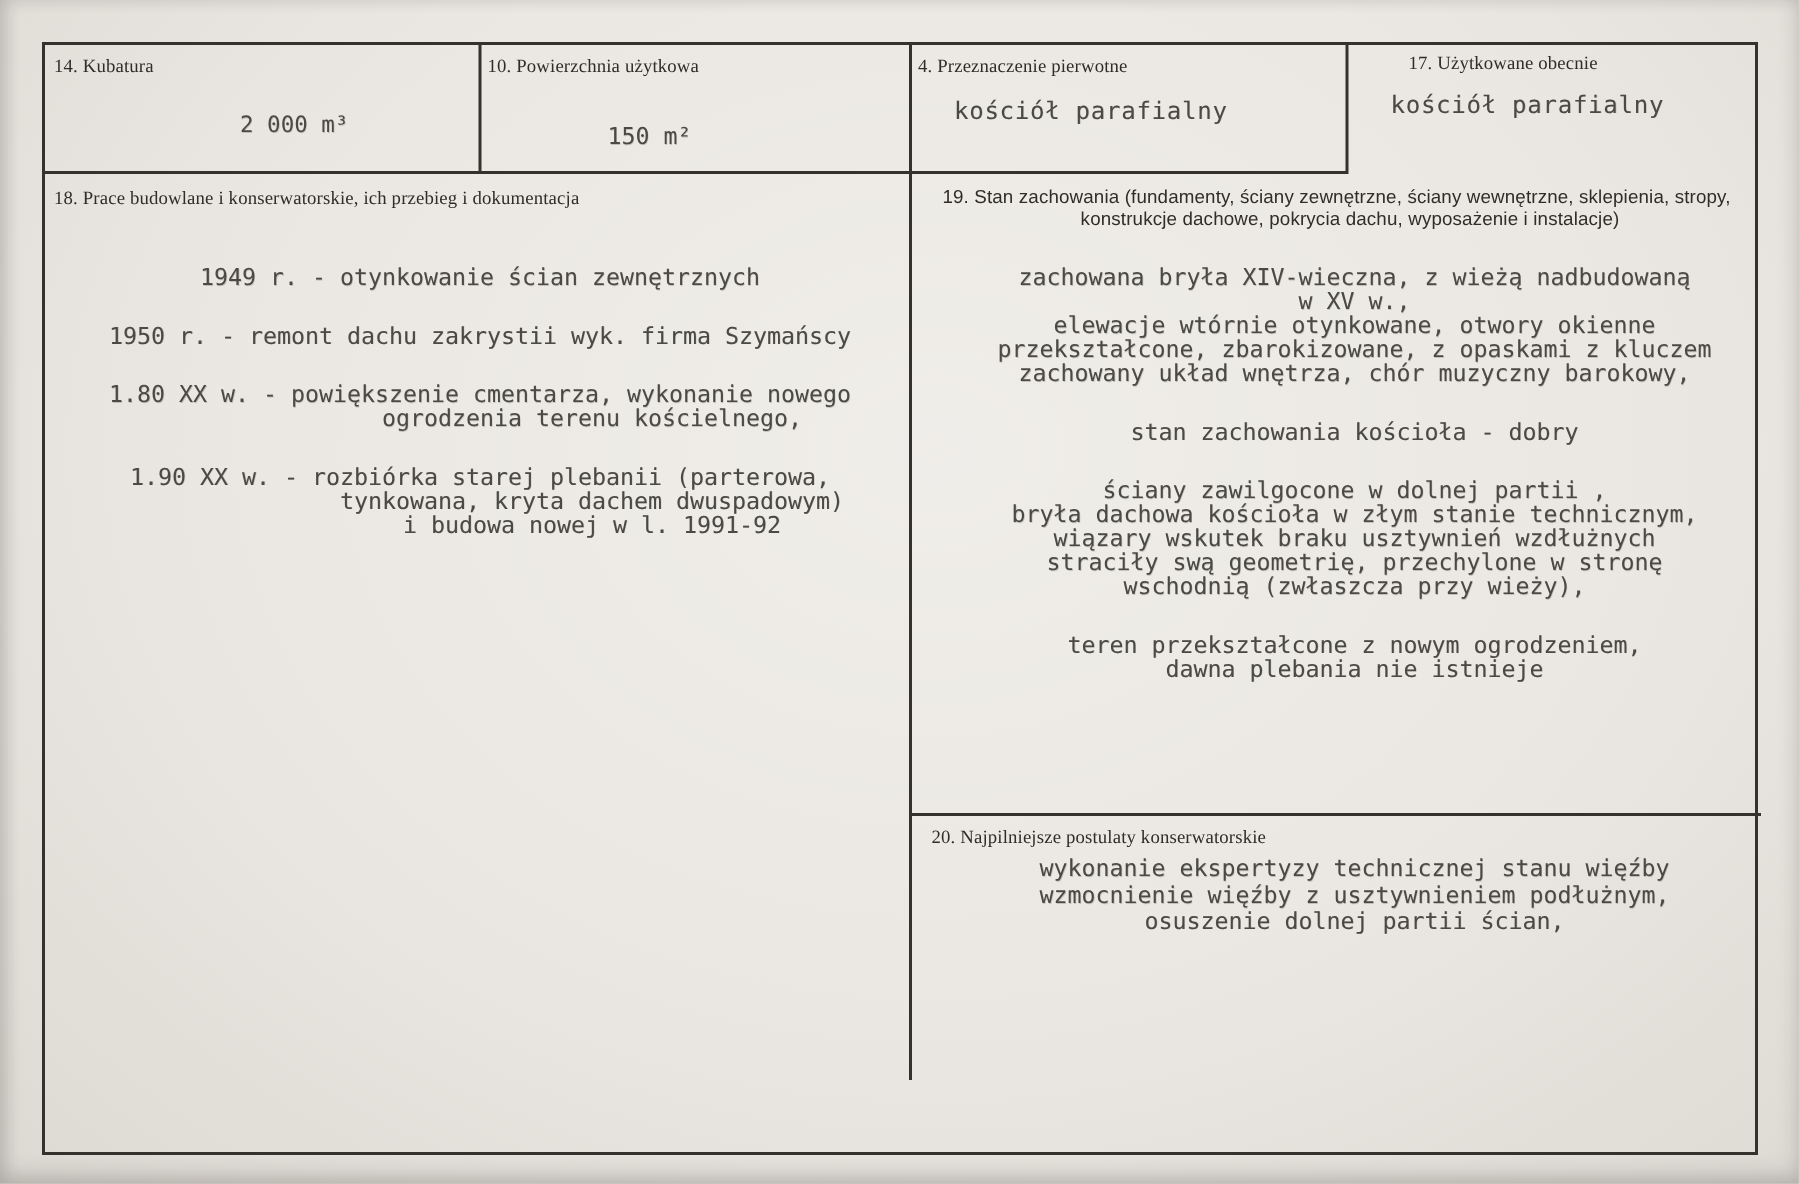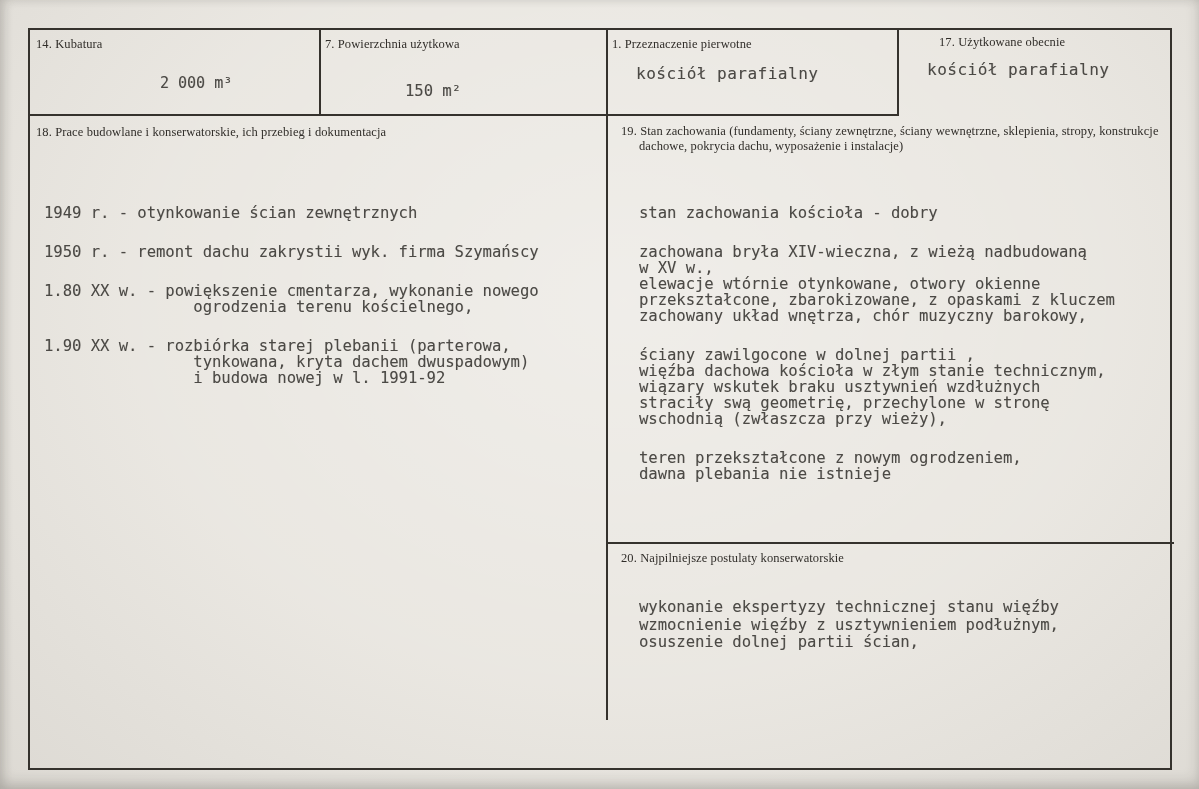--- a/index.html
+++ b/index.html
@@ -6,90 +6,91 @@
   html,body { background:#cfccc6; }
   .page {
     position:relative;
     width:1199px; height:789px;
     background:
       radial-gradient(ellipse at 52% 38%, rgba(255,255,255,0.30) 0%, rgba(255,255,255,0.06) 55%, rgba(60,55,45,0.07) 100%),
       #e9e6e0;
     overflow:hidden;
     font-family:"Liberation Serif", serif;
     box-shadow: inset 0 -6px 14px rgba(40,35,28,0.18), inset 4px 0 10px rgba(40,35,28,0.10);
+    text-align: center;
   }
   .frame {
     position:absolute; left:28px; top:28px; width:1144px; height:742px;
     border:2px solid #35322d;
   }
   .line { position:absolute; background:#35322d; }
   .label {
     position:absolute;
     font-family:"Liberation Serif", serif;
     font-size:12.5px; color:#302d29; letter-spacing:0.1px;
     white-space:nowrap;
   }
   .label-wrap {
     position:absolute;
-    font-family:Liberation Serif, serif;
+    font-family:Liberation Sans, sans-serif;
     font-size:12.5px; color:#302d29; letter-spacing:0.1px;
     line-height:15px;
     padding-left:18px; text-indent:-18px;
     white-space:normal;
   }
   .type {
     position:absolute;
     font-family:"DejaVu Sans Mono","Liberation Mono", monospace;
     font-size:15.5px; line-height:16px; color:#4b4945;
     white-space:pre;
     text-shadow: 0.4px 0.4px 0 rgba(75,73,69,0.25);
   }
-  .type .para { white-space:pre;margin-top:28px; }
+  .type .para { white-space:pre; }
   .type .para + .para { margin-top:23px; }
   .val { white-space:pre; }
   .val-sp { letter-spacing:0.5px; }
   .f20-block { line-height:17.5px; }
 </style>
 </head>
 <body>
 
 <div class="page">
   <div class="frame">
 
     <div class="line" style="left:289px; top:0; width:2px; height:84px;"></div>
     <div class="line" style="left:576px; top:0; width:2px; height:690px;"></div>
     <div class="line" style="left:867px; top:0; width:2px; height:84px;"></div>
     <div class="line" style="left:0; top:84px; width:869px; height:2px;"></div>
     <div class="line" style="left:576px; top:512px; width:568px; height:2px;"></div>
 
     <div class="label" style="left:6px; top:7px;">14. Kubatura</div>
     <div class="type val" style="left:130px; top:45px; font-size:15px;">2 000 m³</div>
 
-    <div class="label" style="left:295px; top:7px;">7. Powierzchnia użytkowa</div>
+    <div class="label" style="left:295px; top:7px;">10. Powierzchnia użytkowa</div>
     <div class="type val" style="left:375px; top:38px;margin-top:15px;">150 m²</div>
 
-    <div class="label" style="left:582px; top:7px;">1. Przeznaczenie pierwotne</div>
+    <div class="label" style="left:582px; top:7px;">4. Przeznaczenie pierwotne</div>
     <div class="type val val-sp" style="left:606px; top:36px; font-size:16px;">kościół parafialny</div>
 
     <div class="label" style="left:873px; top:5px;margin-left:36px;">17. Użytkowane obecnie</div>
     <div class="type val val-sp" style="left:897px; top:32px; font-size:16px;">kościół parafialny</div>
 
     <div class="label" style="left:6px; top:95px;">18. Prace budowlane i konserwatorskie, ich przebieg i dokumentacja</div>
     <div class="type" style="left:14px; top:147px; width:552px;"><div class="para">1949 r. - otynkowanie ścian zewnętrznych</div><div class="para">1950 r. - remont dachu zakrystii wyk. firma Szymańscy</div><div class="para">1.80 XX w. - powiększenie cmentarza, wykonanie nowego
                 ogrodzenia terenu kościelnego,</div><div class="para">1.90 XX w. - rozbiórka starej plebanii (parterowa,
                 tynkowana, kryta dachem dwuspadowym)
                 i budowa nowej w l. 1991-92</div></div>
 
     <div class="label-wrap" style="left:591px; top:94px; width:540px;">19. Stan zachowania (fundamenty, ściany zewnętrzne, ściany wewnętrzne, sklepienia, stropy, konstrukcje dachowe, pokrycia dachu, wyposażenie i instalacje)</div>
-    <div class="type" style="left:609px; top:147px; width:528px;"><div class="para">stan zachowania kościoła - dobry</div><div class="para">zachowana bryła XIV-wieczna, z wieżą nadbudowaną
+    <div class="type" style="left:609px; top:147px; width:528px;"><div class="para">zachowana bryła XIV-wieczna, z wieżą nadbudowaną
 w XV w.,
 elewacje wtórnie otynkowane, otwory okienne
 przekształcone, zbarokizowane, z opaskami z kluczem
-zachowany układ wnętrza, chór muzyczny barokowy,</div><div class="para">ściany zawilgocone w dolnej partii ,
-więźba dachowa kościoła w złym stanie technicznym,
+zachowany układ wnętrza, chór muzyczny barokowy,</div><div class="para">stan zachowania kościoła - dobry</div><div class="para">ściany zawilgocone w dolnej partii ,
+bryła dachowa kościoła w złym stanie technicznym,
 wiązary wskutek braku usztywnień wzdłużnych
 straciły swą geometrię, przechylone w stronę
 wschodnią (zwłaszcza przy wieży),</div><div class="para">teren przekształcone z nowym ogrodzeniem,
 dawna plebania nie istnieje</div></div>
 
     <div class="label" style="left:591px; top:521px;">20. Najpilniejsze postulaty konserwatorskie</div>
     <div class="type f20-block" style="left:609px; top:541px; width:528px;"><div class="para">wykonanie ekspertyzy technicznej stanu więźby
 wzmocnienie więźby z usztywnieniem podłużnym,
 osuszenie dolnej partii ścian,</div></div>
 

